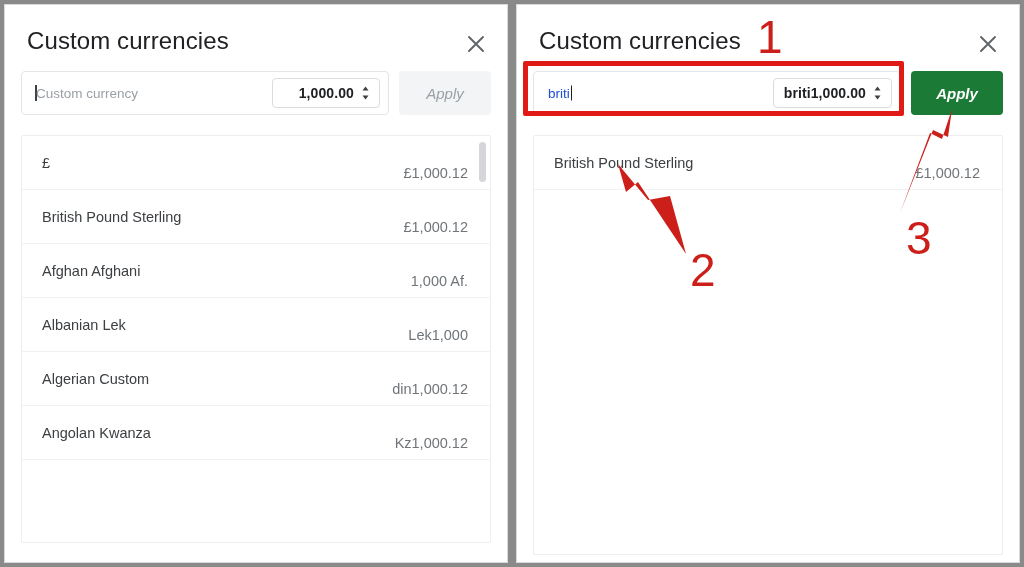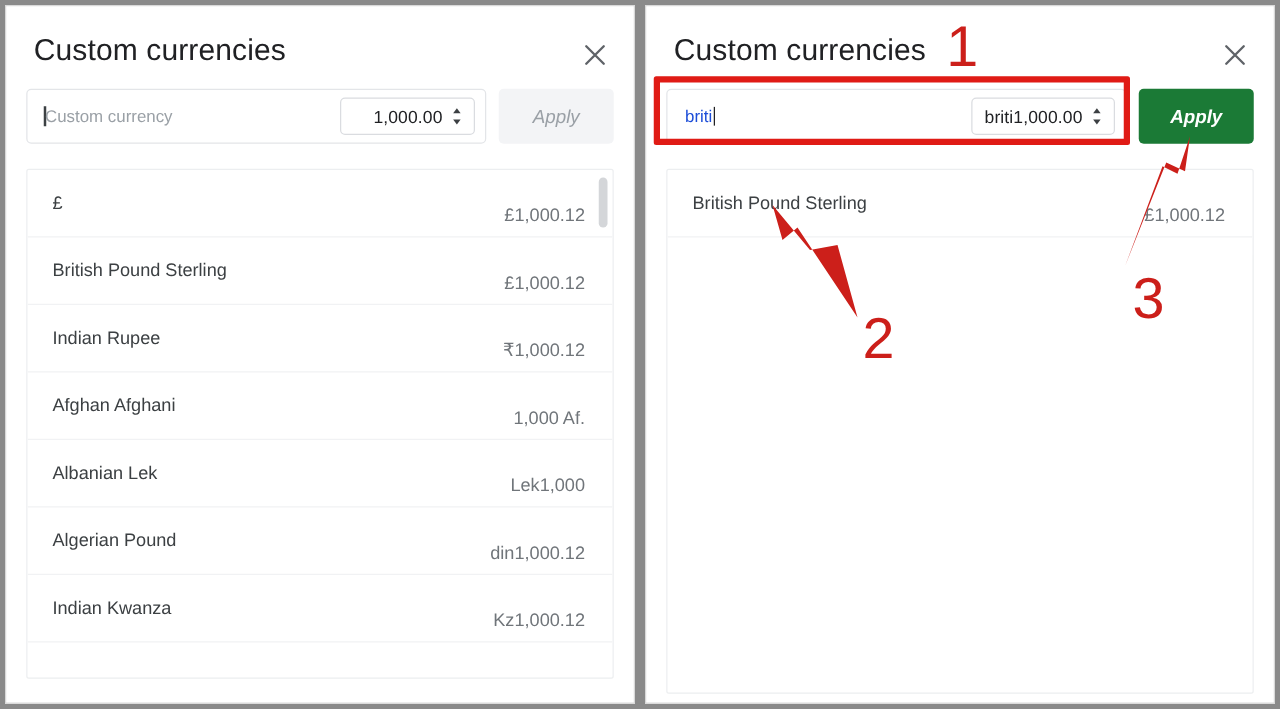--- a/index.html
+++ b/index.html
@@ -87,21 +87,21 @@
     border:1px solid #dadce0;
     border-radius:4px;
     background:#fff;
     display:flex;align-items:center;justify-content:flex-end;
     gap:7px;
     padding:0 9px 0 10px;
     box-sizing:border-box;
     cursor:pointer;
   }
   .stepper-value{
-    font-size:14px;font-weight:normal;color:#202124;
+    font-size:14px;font-weight:bold;color:#202124;
     white-space:nowrap;letter-spacing:0.1px;
   }
   .stepper-arrows{
     display:flex;flex-direction:column;align-items:center;
     line-height:0;
   }
   .stepper-arrows svg{display:block;}
 
   .apply-btn{
     flex:0 0 auto;
@@ -210,37 +210,33 @@
     <div class="list-box list-left">
       <div class="list-row">
         <span class="row-name">£</span>
         <span class="row-value">£1,000.12</span>
       </div>
       <div class="list-row">
         <span class="row-name">British Pound Sterling</span>
         <span class="row-value">£1,000.12</span>
       </div>
       <div class="list-row">
-        <span class="row-name">Indian Rupee</span>
-        <span class="row-value">₹1,000.12</span>
-      </div>
-      <div class="list-row">
         <span class="row-name">Afghan Afghani</span>
         <span class="row-value">1,000 Af.</span>
       </div>
       <div class="list-row">
         <span class="row-name">Albanian Lek</span>
         <span class="row-value">Lek1,000</span>
       </div>
       <div class="list-row">
-        <span class="row-name">Algerian Pound</span>
+        <span class="row-name">Algerian Custom</span>
         <span class="row-value">din1,000.12</span>
       </div>
       <div class="list-row">
-        <span class="row-name">Indian Kwanza</span>
+        <span class="row-name">Angolan Kwanza</span>
         <span class="row-value">Kz1,000.12</span>
       </div>
       <div class="scroll-thumb"></div>
     </div>
   </div>
 
   <div class="panel panel-right">
 
     <div class="dlg-header">
       <div class="dlg-title">Custom currencies</div>

